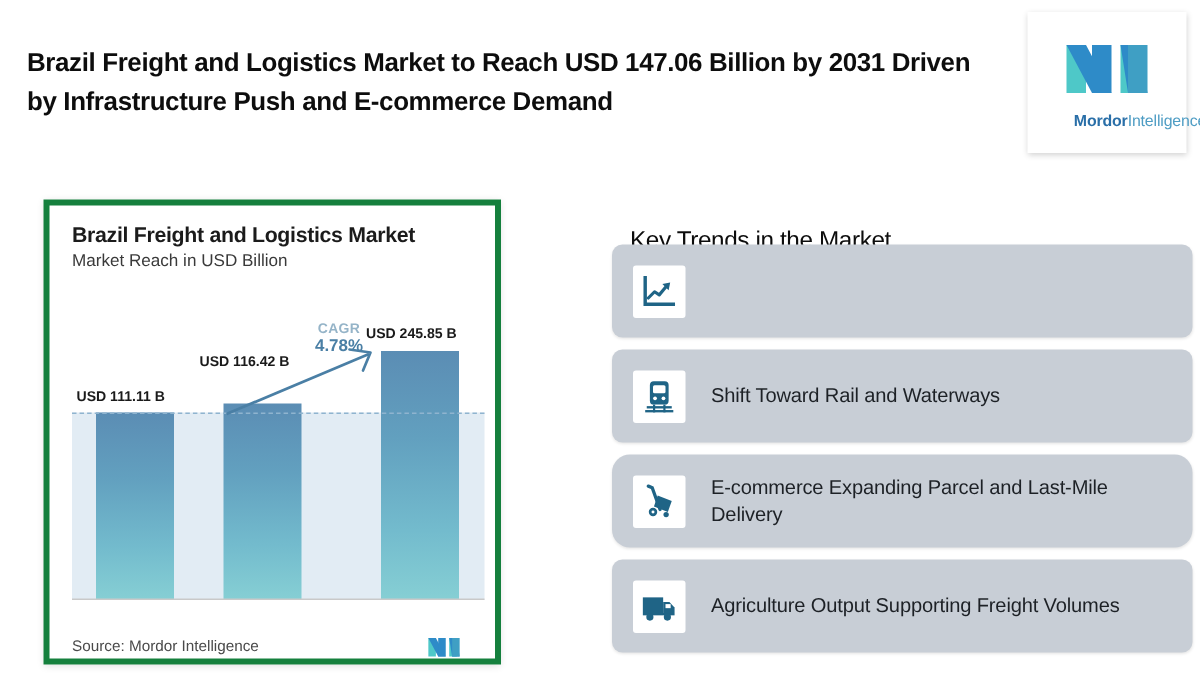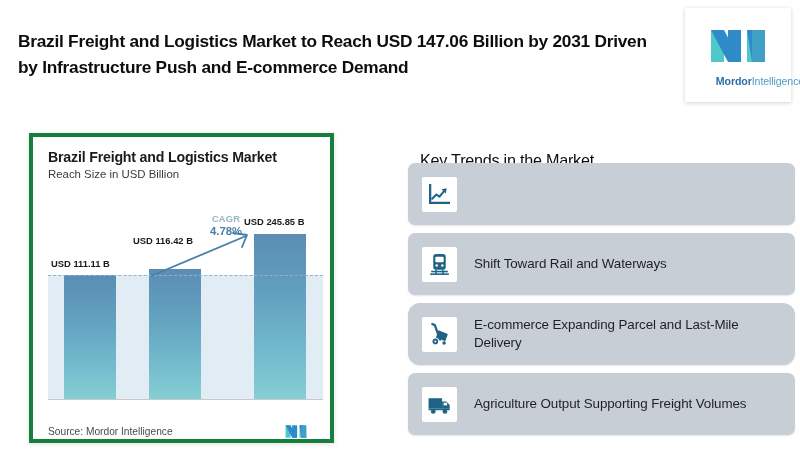--- a/index.html
+++ b/index.html
@@ -239,21 +239,21 @@
     </svg>
     <div class="logo-text">
       <span class="b">Mordor</span><span class="n">Intelligence</span>
     </div>
   </div>
 </div>
 
 <div class="chart-card">
 
   <div class="chart-title">Brazil Freight and Logistics Market</div>
-  <div class="chart-subtitle">Reach Size in USD Billion</div>
+  <div class="chart-subtitle">Market Reach in USD Billion</div>
 
   <div class="plot">
     <div class="plot-band"></div>
 
     <div class="bar" style="left:16px; width:52px; height:125px;"></div>
     <div class="bar" style="left:101px; width:52px; height:131px;"></div>
     <div class="bar" style="left:206px; width:52px; height:166px;"></div>
 
     <div class="dashed-base"></div>
     <div class="axis-line"></div>

